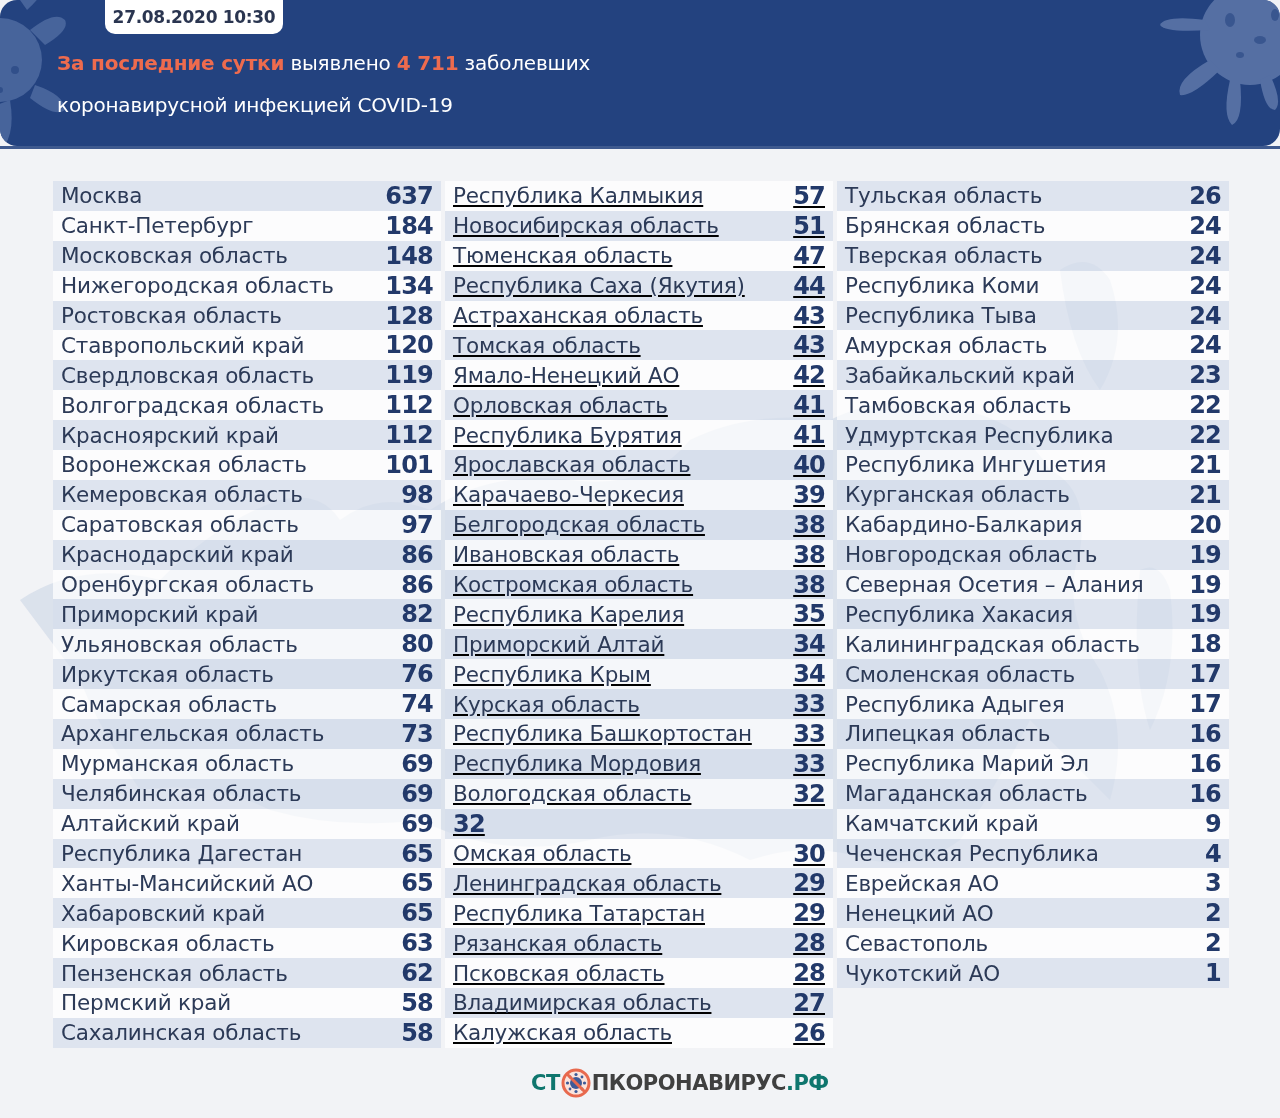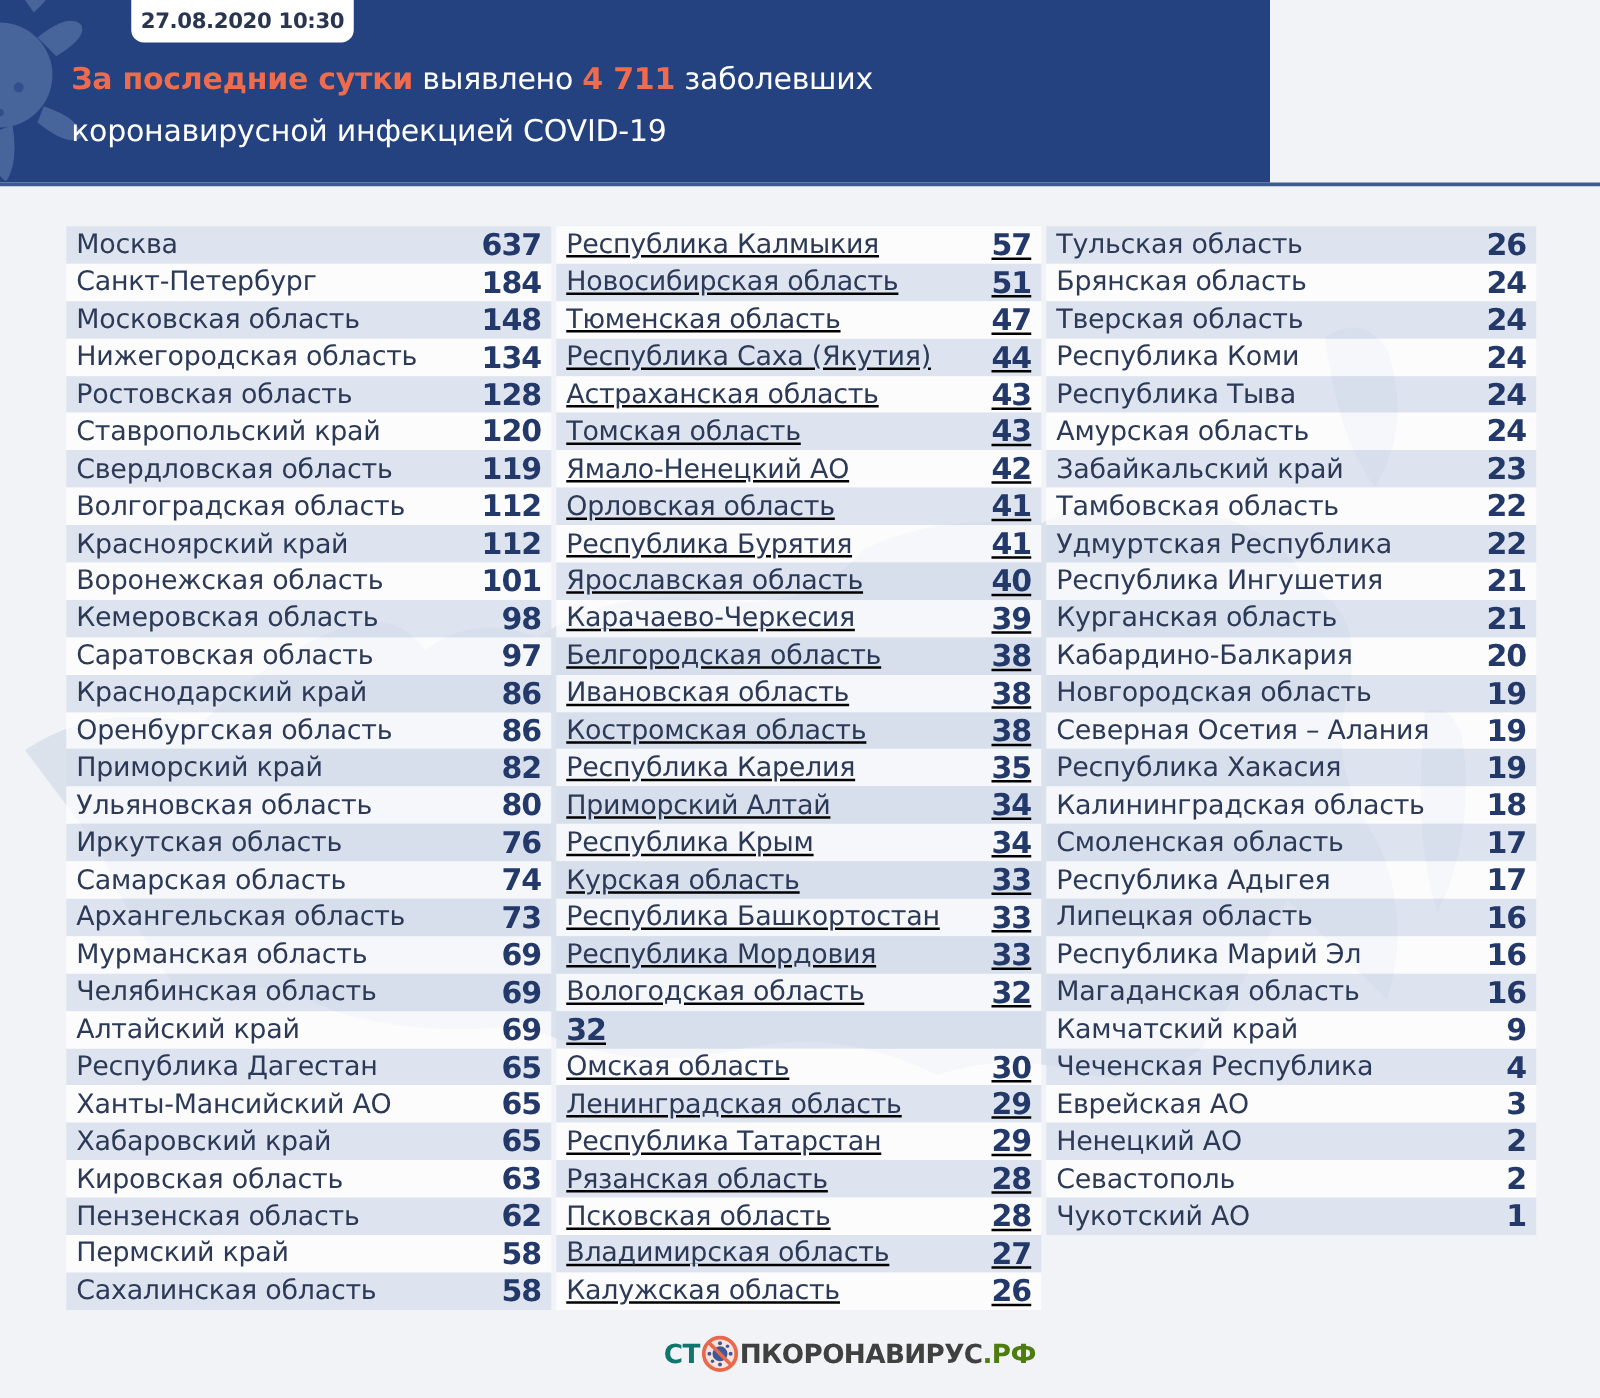--- a/index.html
+++ b/index.html
@@ -3,39 +3,40 @@
 <meta charset="utf-8">
 <style>
   * { box-sizing: border-box; margin: 0; padding: 0; }
   html, body { width: 1280px; height: 1118px; overflow: hidden; }
   body {
     background: #f2f3f6;
     font-family: "DejaVu Sans", "Liberation Sans", sans-serif;
     position: relative;
   }
   .header {
-    position: absolute; left: 0; top: 0; width: 1016px; height: 146px;
+    position: absolute; left: 0; top: 0; width: 1280px; height: 146px;
     background: #23427f;
     overflow: hidden;
+    border-radius: 17px;
   }
   .header-line {
     position: absolute; left: 0; top: 146px; width: 1280px; height: 3px;
     background: #3f5a8f;
   }
   .virus { position: absolute; }
   .date-badge {
     position: absolute; left: 105px; top: 0; width: 178px; height: 34px;
     background: #ffffff; border-radius: 0 0 10px 10px;
     color: #2a3550; font-size: 17px; font-weight: bold;
     display: flex; align-items: center; justify-content: center;
     letter-spacing: -0.3px;
   }
   .title {
     position: absolute; left: 57px; top: 42px; width: 1000px;
-    color: #ffffff; font-size: 24px; line-height: 42px;
+    color: #ffffff; font-size: 20px; line-height: 42px;
     letter-spacing: -0.2px;
   }
   .title .accent { color: #ee6b4e; font-weight: bold; }
   .title .line { display: block; white-space: nowrap; }
 
   .map {
     position: absolute; left: 0; top: 150px; width: 1280px; height: 900px;
     pointer-events: none;
   }
   .columns {
@@ -61,21 +62,21 @@
     color: #22396a; font-size: 24px; font-weight: bold;
     letter-spacing: -0.8px;
   }
   .footer-logo {
     position: absolute; left: 531px; top: 1067px; height: 32px;
     display: flex; align-items: center;
     font-size: 21px; font-weight: bold; letter-spacing: -0.5px;
   }
   .logo-stop { color: #0f766e; }
   .logo-main { color: #404040; }
-  .logo-rf { color: #4d7c0f; }
+  .logo-rf { color: #0f766e; }
   .logo-icon { width: 30px; height: 30px; margin: 0 1px; }
 </style>
 </head>
 <body>
 
 <div class="header">
 
   <svg class="virus" style="left:-40px; top:-10px;" width="120" height="160" viewBox="0 0 120 160">
     <g fill="#4e6aa0" opacity="0.85">
       <circle cx="40" cy="70" r="42"></circle>

